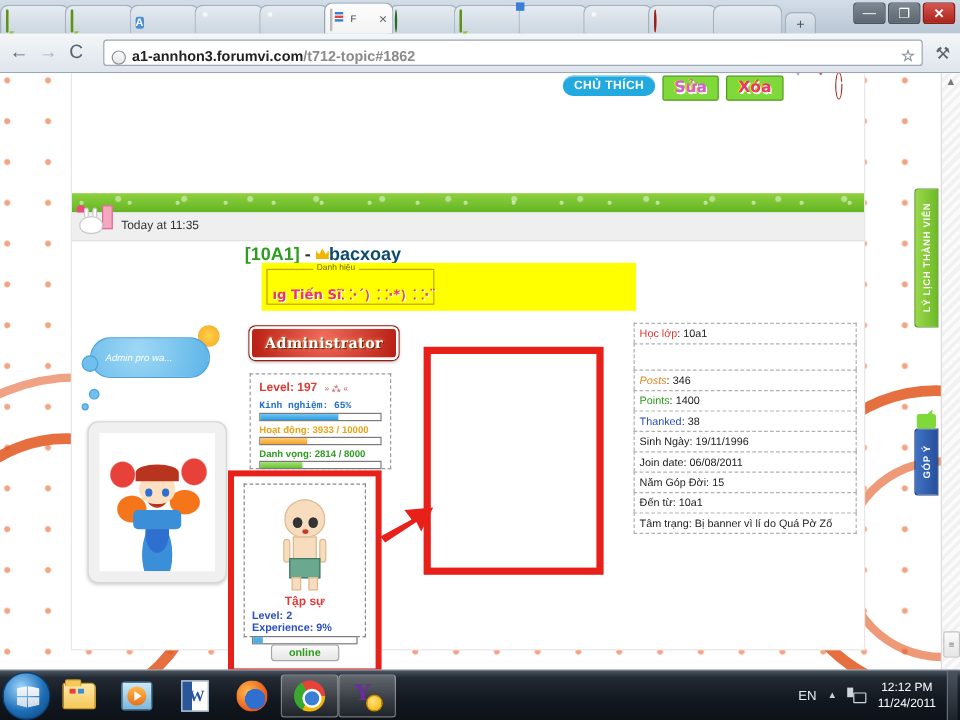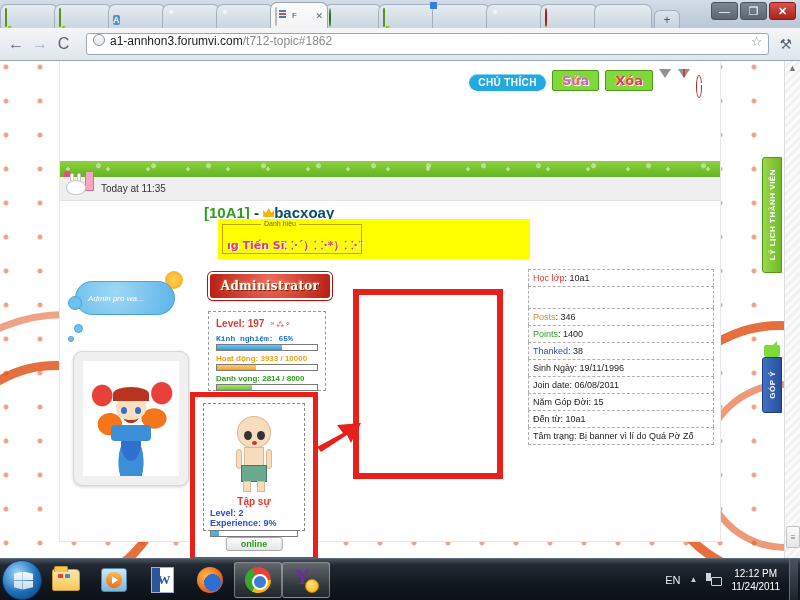--- a/index.html
+++ b/index.html
@@ -67,21 +67,21 @@
   .omnibar {
     position: absolute; left: 0; top: 28px; width: 800px; height: 33px;
     background: linear-gradient(#f4f6f8, #dee5ec);
     border-bottom: 1px solid #9aa7b4;
     display: flex; align-items: center; padding: 0 8px;
   }
   .navbtn { font-size: 16px; color: #5a6470; margin-right: 9px; width: 15px; text-align: center; }
   .navbtn.fwd { color: #aab3bd; }
   .urlbox {
     flex: 1; height: 22px; background: #fff; border: 1px solid #9aa7b4; border-radius: 3px;
-    display: flex; align-items: flex-start; padding: 0 6px; margin: 0 6px;
+    display: flex; align-items: flex-end; padding: 0 6px; margin: 0 6px; font-weight: bold;
   }
   .urlbox .globe { width: 12px; height: 12px; border-radius: 50%; border: 1px solid #8a939c; margin-right: 5px; flex: 0 0 12px;
                    background: linear-gradient(#fbfbfb,#e6e6e6); }
   .urlbox .urltxt { font-size: 12px; color: #222; white-space: nowrap; }
   .urlbox .urltxt .dim { color: #8a8a8a; }
   .urlbox .star { margin-left: auto; font-size: 13px; color: #8a939c; }
   .wrench { font-size: 14px; color: #5a6470; margin-left: 4px; }
 
   
   .viewport {
@@ -116,21 +116,21 @@
     border-left: 1px solid #dcdcdc;
   }
   .pg-scroll .up { position: absolute; top: 2px; left: 3px; font-size: 9px; color: #7a7a7a; }
   .pg-scroll .grip { position: absolute; bottom: 10px; left: 1px; width: 14px; height: 22px;
                      background: linear-gradient(#fafafa,#e6e6e6); border: 1px solid #c2c2c2; border-radius: 2px;
                      display:flex;align-items:center;justify-content:center;font-size:8px;color:#6f6f6f;}
 
   
   .forum-toolbar {
     position: absolute; left: 60px; top: 2px; width: 660px; height: 28px;
-    display: flex; align-items: flex-end; justify-content: flex-end; gap: 6px; padding-right: 10px;
+    display: flex; align-items: flex-start; justify-content: flex-end; gap: 6px; padding-right: 10px;
     background: #fff;
   }
   .btn-chuthich {
     background: #22a9e0; color: #fff; font-size: 10px; font-weight: bold;
     padding: 3px 9px; border-radius: 9px; letter-spacing: .4px;
     box-shadow: inset 0 1px 0 rgba(255,255,255,.45);
   }
   .btn-sua {
     background: #7fd93a; border: 1px solid #4f9a1a; padding: 2px 9px; border-radius: 2px;
     font-size: 13px; font-weight: bold; color: #cf5fd6;
@@ -326,21 +326,21 @@
     font-size: 9px; color: #222;
   }
   .info-row {
     border: 1px dashed #b0b0b0; border-bottom: none;
     padding: 3px 4px; min-height: 16px; white-space: nowrap; overflow: hidden;
   }
   .info-row:last-child { border-bottom: 1px dashed #b0b0b0; }
   .info-row.tall { min-height: 22px; }
   .info-k { font-weight: normal; }
   .k-red { color: #e03a32; }
-  .k-orange { color: #e8851f; }
+  .k-orange { color: #e8851f; font-style: italic; }
   .k-green { color: #2d9c1f; }
   .k-blue { color: #2a4fc0; }
   .k-dark { color: #222; }
   .info-v { color: #222; }
 
   
   .side-tab-green {
     position: absolute; right: 18px; top: 96px; width: 20px; height: 116px;
     background: linear-gradient(90deg,#9ad84a,#6fba28);
     border: 1px solid #4f9a1a; border-radius: 3px 0 0 3px;

